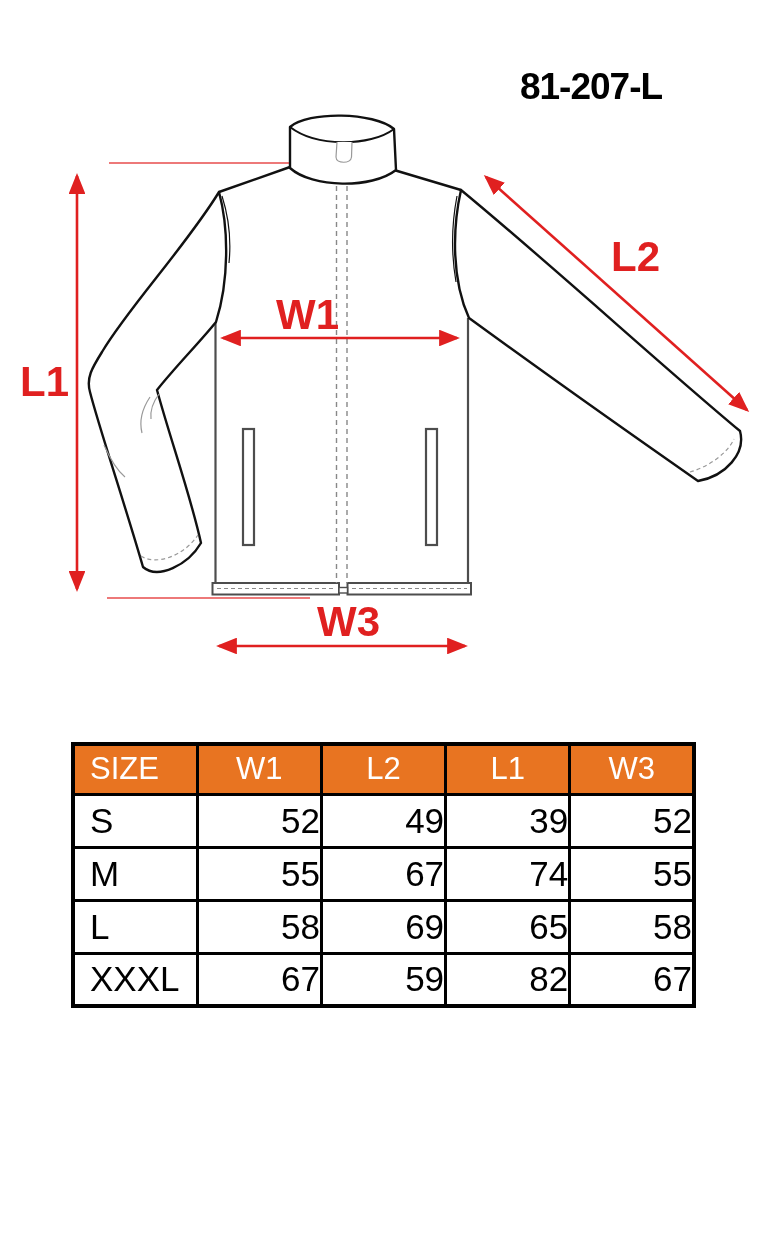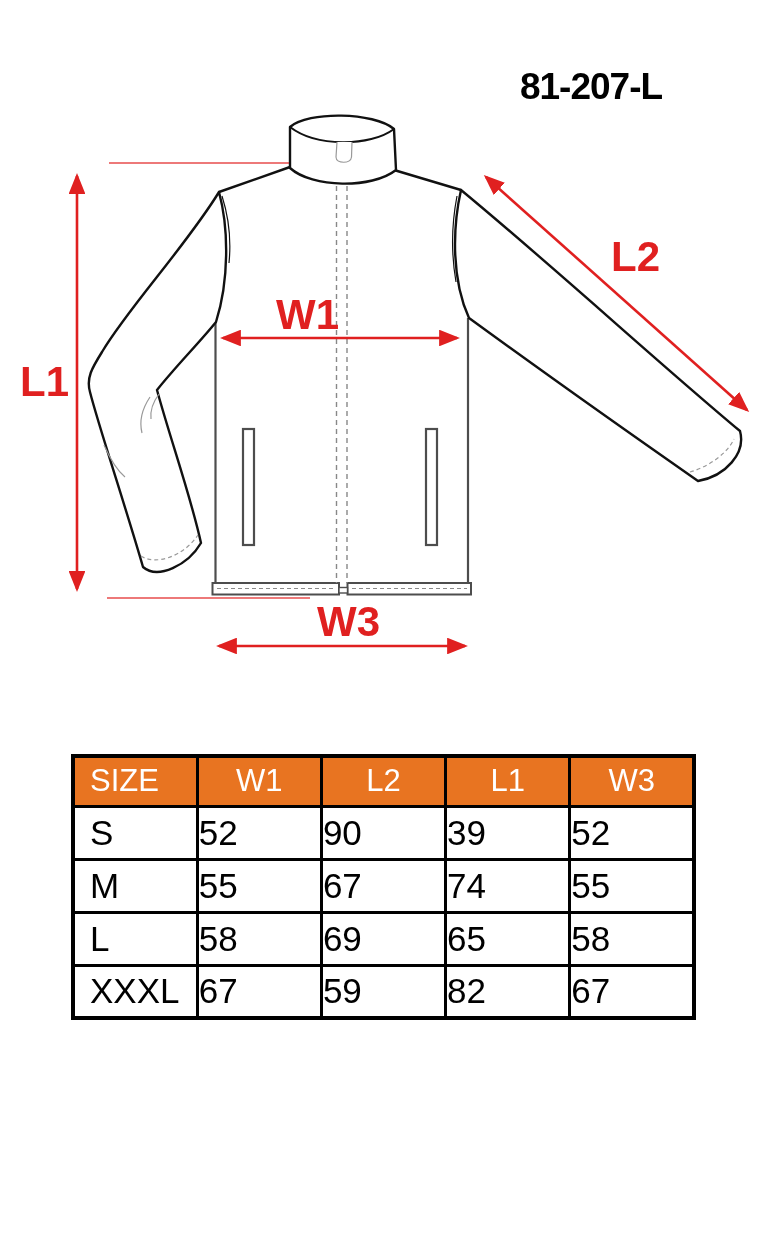--- a/index.html
+++ b/index.html
@@ -29,21 +29,20 @@
     fill:#e02020;
   }
   table.size-table {
     position:absolute;
     left:71px; top:742px;
     width:625px;
     border-collapse:collapse;
     table-layout:fixed;
     border:4px solid #000000;
     background:#ffffff;
-    margin-top:12px;
   }
   table.size-table col { width:20%; }
   table.size-table th, table.size-table td {
     border:3px solid #000000;
     vertical-align:middle;
     white-space:nowrap;
     overflow:hidden;
   }
   table.size-table th {
     background:#e87421;
@@ -51,21 +50,21 @@
     font-weight:normal;
     font-size:31px;
     height:50px;
     text-align:center;
   }
   table.size-table td {
     color:#000000;
     font-size:35px;
     font-weight:normal;
     height:53px;
-    text-align:left;
+    text-align:right;
   }
   table.size-table th.col-size,
   table.size-table td.col-size {
     text-align:left;
     padding-left:15px;
   }
 </style>
 </head>
 <body>
 
@@ -159,21 +158,21 @@
         <th>W1</th>
         <th>L2</th>
         <th>L1</th>
         <th>W3</th>
       </tr>
     </thead>
     <tbody>
       <tr>
         <td class="col-size">S</td>
         <td>52</td>
-        <td>90</td>
+        <td>49</td>
         <td>39</td>
         <td>52</td>
       </tr>
       <tr>
         <td class="col-size">M</td>
         <td>55</td>
         <td>67</td>
         <td>74</td>
         <td>55</td>
       </tr>

